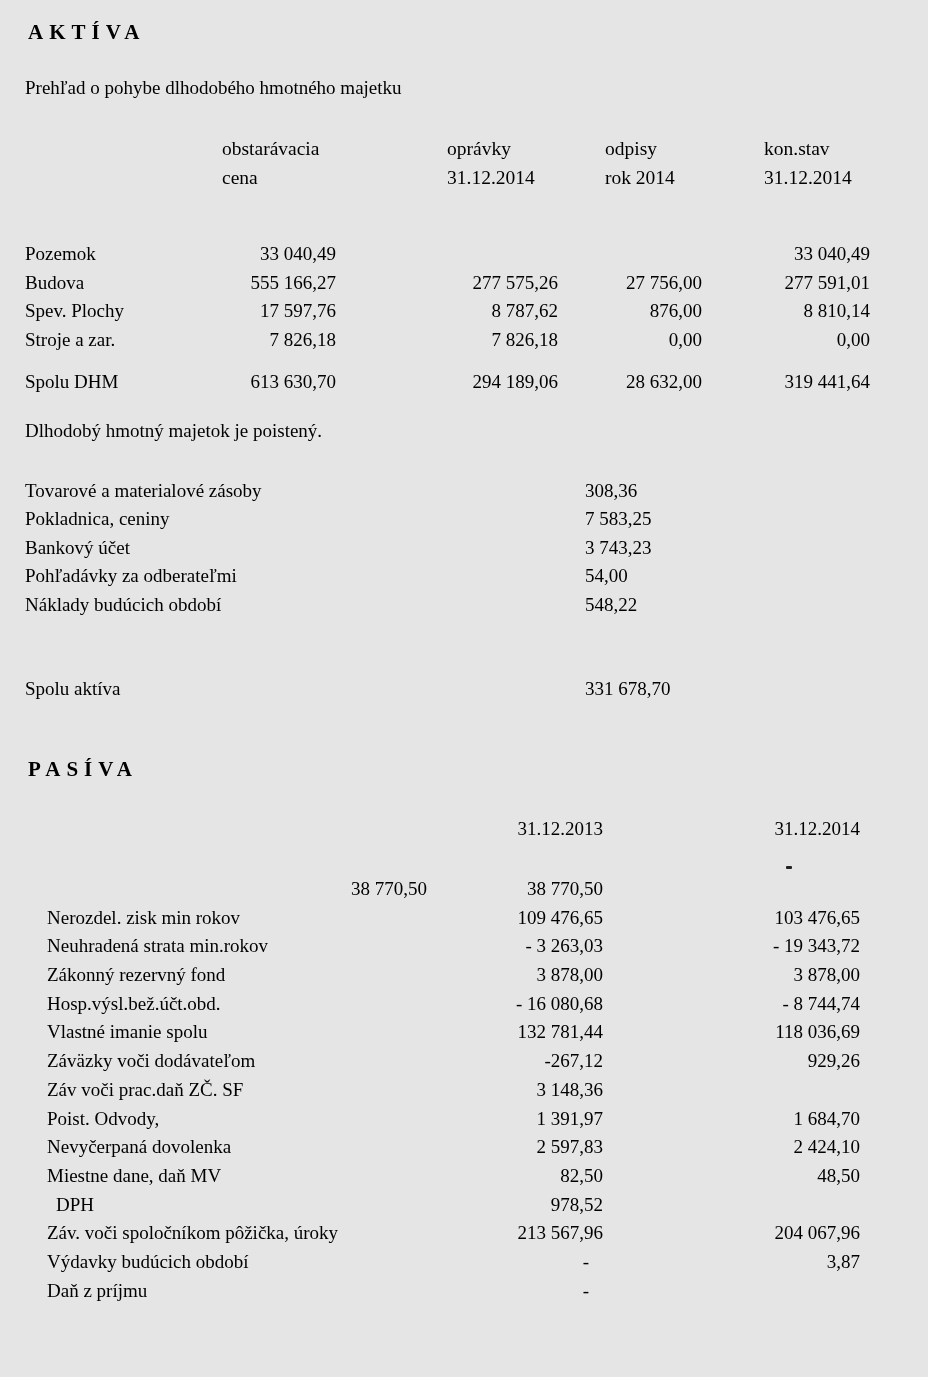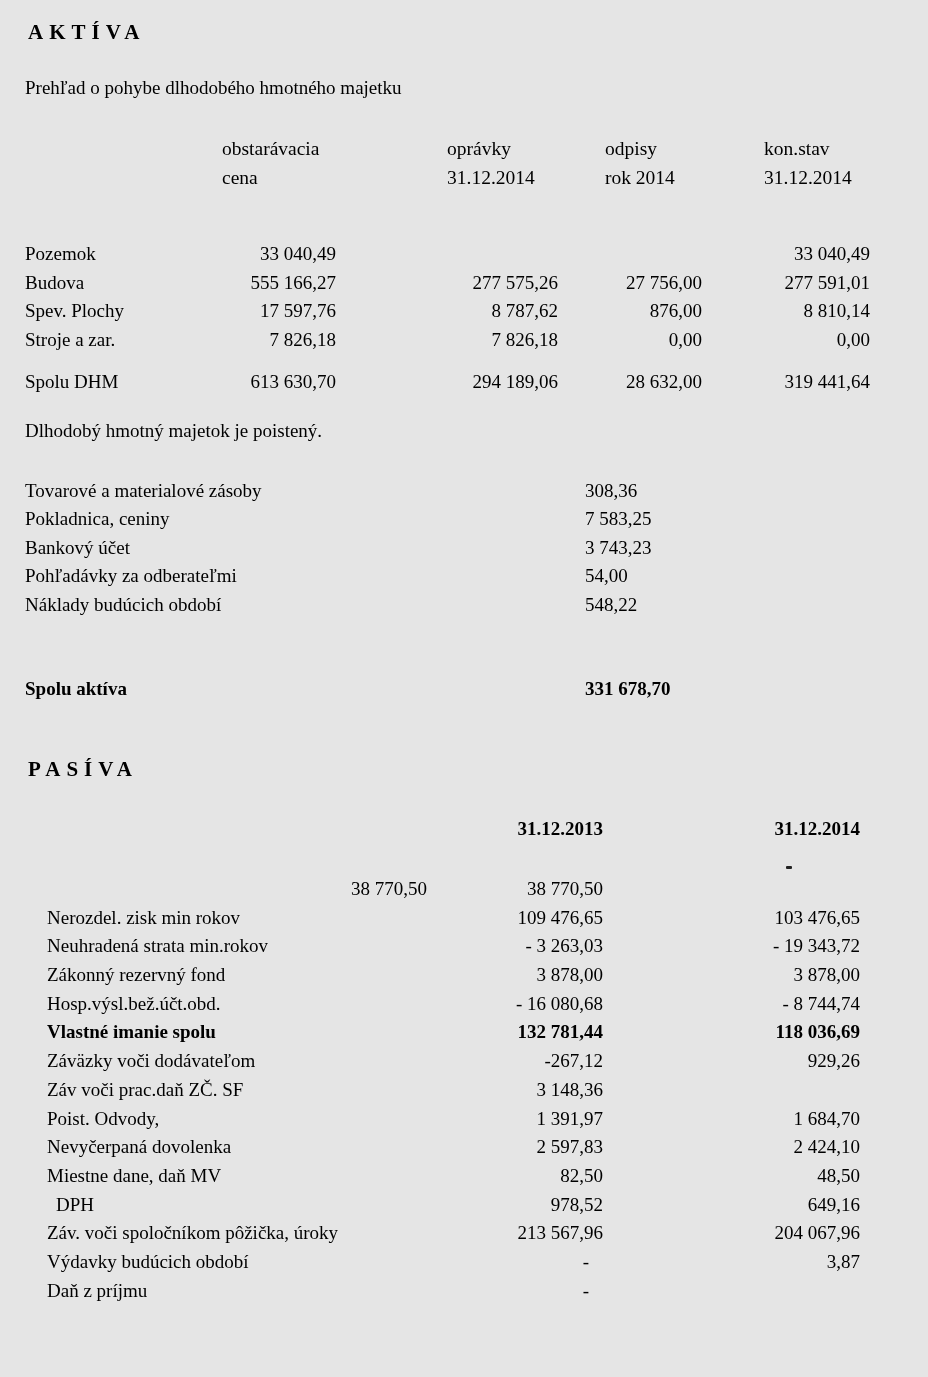--- a/index.html
+++ b/index.html
@@ -6,21 +6,21 @@
   .page {
     position:relative;
     width:928px; height:1377px;
     background:#e5e5e5;
     color:#000;
     font-family:"Liberation Serif", serif;
     font-size:19px;
     overflow:hidden;
   }
   .abs { position:absolute; }
-  .bold { font-weight:bold; }
+  .bold { font-weight:normal; }
 
   .section-heading {
     font-size:21px;
     font-weight:bold;
     letter-spacing:6px;
   }
   .intro-text { font-size:19px; }
 
   
   .dhm-headcol { position:absolute; line-height:28.5px; font-size:19.5px; }
@@ -220,21 +220,20 @@
       <div class="num">2 424,10</div>
     </div>
     <div class="pasiva-row">
       <div>Miestne dane, daň MV</div>
       <div class="num">82,50</div>
       <div class="num">48,50</div>
     </div>
     <div class="pasiva-row">
       <div class="indent">DPH</div>
       <div class="num">978,52</div>
-      <div class="num">649,16</div>
     </div>
     <div class="pasiva-row">
       <div>Záv. voči spoločníkom pôžička, úroky</div>
       <div class="num">213 567,96</div>
       <div class="num">204 067,96</div>
     </div>
     <div class="pasiva-row">
       <div>Výdavky budúcich období</div>
       <div class="num dash">-</div>
       <div class="num">3,87</div>

